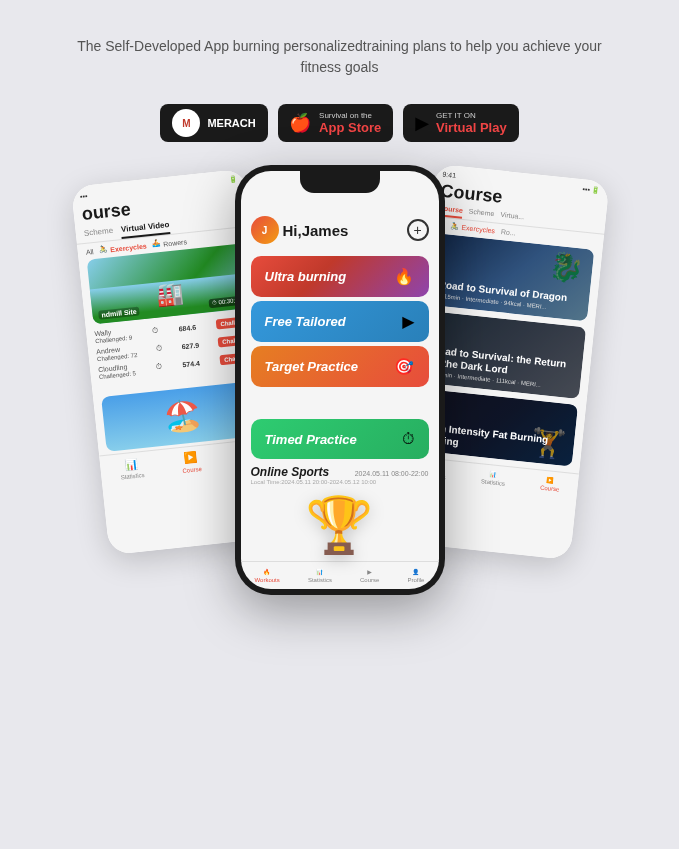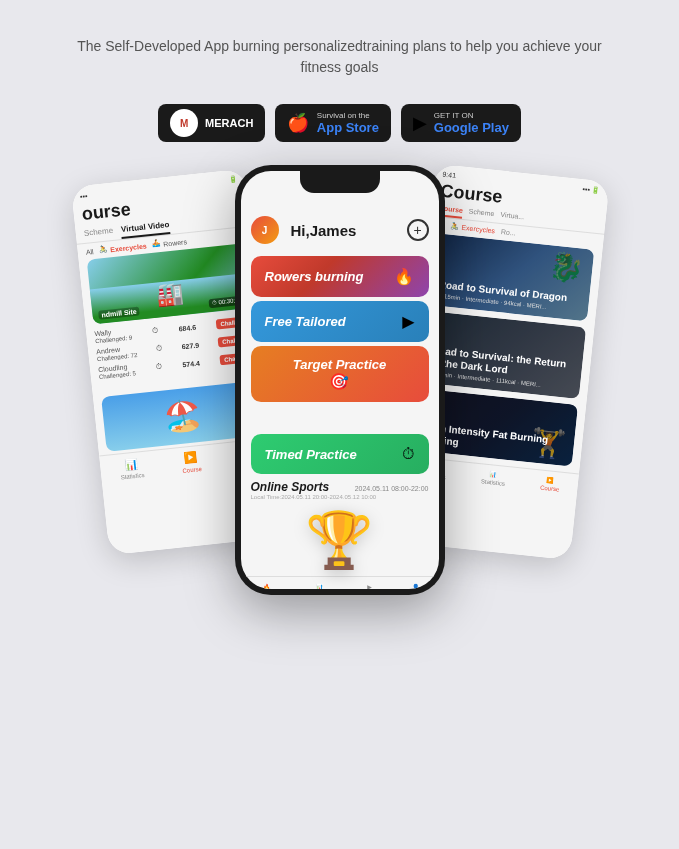--- a/index.html
+++ b/index.html
@@ -70,21 +70,21 @@
       background: #fff;
       border-radius: 50%;
       display: flex;
       align-items: center;
       justify-content: center;
       font-weight: bold;
       font-size: 10px;
       color: #c0392b;
     }
     .badge-text-small { font-size: 8px; color: #ccc; }
-    .badge-text-big { font-size: 13px; font-weight: 700; color: #3b82f6; }
+    .badge-text-big { font-size: 13px; font-weight: 700; color: #ef4444; }
     .badge-text-wrap { display: flex; flex-direction: column; }
 
     
     .phones-container {
       display: flex;
       align-items: flex-start;
       justify-content: center;
       position: relative;
       width: 100%;
       flex: 1;
@@ -291,21 +291,21 @@
       justify-content: center;
       font-size: 10px;
       color: #fff;
       font-weight: 700;
     }
     .cp-greeting {
       font-size: 15px;
       font-weight: 700;
       color: #1a1a1a;
       flex: 1;
-      margin-left: 12px;
+      margin-left: 4px;
     }
     .cp-plus {
       width: 22px;
       height: 22px;
       border: 2px solid #333;
       border-radius: 50%;
       display: flex;
       align-items: center;
       justify-content: center;
       font-size: 14px;
@@ -325,21 +325,21 @@
     .cp-btn-label {
       font-size: 13px;
       font-weight: 700;
       color: #fff;
       font-style: italic;
     }
     .cp-btn-icon { font-size: 16px; }
 
     .btn-ultra { background: linear-gradient(135deg, #e74c3c 0%, #c0392b 40%, #8e44ad 100%); }
     .btn-free { background: linear-gradient(135deg, #3498db 0%, #2980b9 100%); }
-    .btn-target { background: linear-gradient(135deg, #e67e22 0%, #e74c3c 100%); flex-direction: column; }
+    .btn-target { background: linear-gradient(135deg, #e67e22 0%, #e74c3c 100%); }
     .btn-timed { background: linear-gradient(135deg, #2ecc71 0%, #27ae60 100%); margin-top: 32px; }
 
     .cp-online-sports {
       margin: 6px 10px 0;
     }
     .cp-os-title {
       font-size: 12px;
       font-weight: 700;
       color: #1a1a1a;
       font-style: italic;
@@ -536,21 +536,21 @@
     <span style="font-size:18px;color:#fff;">🍎</span>
     <div class="badge-text-wrap">
       <span class="badge-text-small">Survival on the</span>
       <span class="badge-text-big">App Store</span>
     </div>
   </div>
   <div class="badge">
     <span style="font-size:18px;">▶</span>
     <div class="badge-text-wrap">
       <span class="badge-text-small">GET IT ON</span>
-      <span class="badge-text-big">Google Play</span>
+      <span class="badge-text-big">Virtual Play</span>
     </div>
   </div>
 </div>
 
 <div class="phones-container">
 
   <div class="phone-left">
     <div style="background:#f5f5f5;height:100%;">
       <div class="lp-status">
         <span>▪▪▪</span>
@@ -627,21 +627,21 @@
       <div class="phone-notch"></div>
       <div style="padding-top:4px;">
         <div style="text-align:center;font-size:8px;color:#333;padding-top:4px;">9:41</div>
         <div class="cp-header">
           <div class="cp-avatar">J</div>
           <span class="cp-greeting">Hi,James</span>
           <div class="cp-plus">+</div>
         </div>
 
         <div class="cp-btn btn-ultra">
-          <span class="cp-btn-label">Rowers burning</span>
+          <span class="cp-btn-label">Ultra burning</span>
           <span class="cp-btn-icon">🔥</span>
         </div>
         <div class="cp-btn btn-free">
           <span class="cp-btn-label">Free Tailored</span>
           <span class="cp-btn-icon">▶</span>
         </div>
         <div class="cp-btn btn-target">
           <span class="cp-btn-label">Target Practice</span>
           <span class="cp-btn-icon">🎯</span>
         </div>

